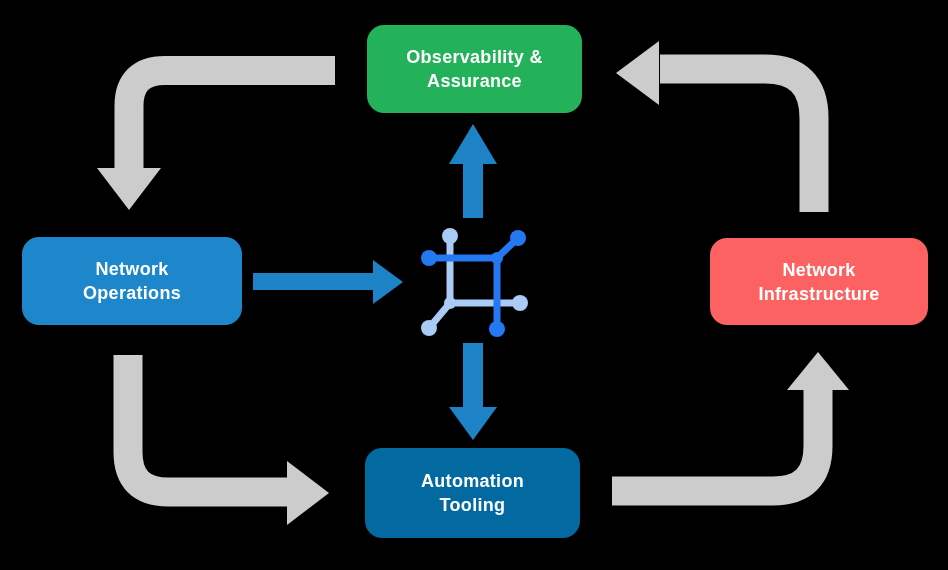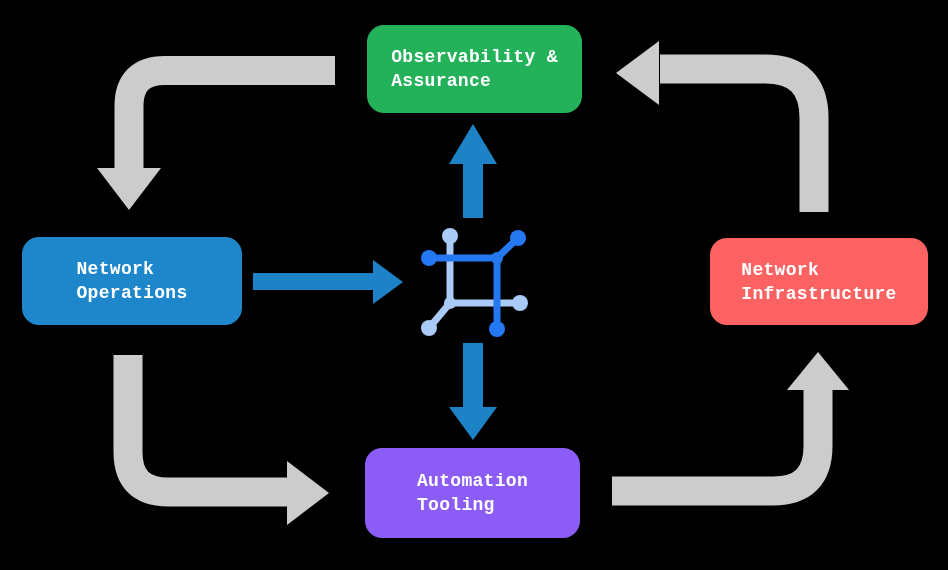--- a/index.html
+++ b/index.html
@@ -21,21 +21,21 @@
     top: 0;
     width: 948px;
     height: 570px;
   }
   .node-box {
     position: absolute;
     display: flex;
     align-items: center;
     justify-content: center;
     border-radius: 17px;
-    font-family: Liberation Mono, monospace;
+    text-align: center;
   }
   .node-label {
     color: #ffffff;
     font-size: 18px;
     line-height: 24px;
     font-weight: bold;
     letter-spacing: 0.3px;
     white-space: pre-line;
   }
   .box-observability   { left: 367px; top: 25px;  width: 215px; height: 88px; }
@@ -132,18 +132,18 @@
   <div class="node-box box-operations" style="background: rgb(30, 135, 203);">
     <span class="node-label">Network
 Operations</span>
   </div>
 
   <div class="node-box box-infrastructure" style="background: rgb(253, 98, 98);">
     <span class="node-label">Network
 Infrastructure</span>
   </div>
 
-  <div class="node-box box-automation" style="background: #8b5cf6;">
+  <div class="node-box box-automation" style="background: #0369a1;">
     <span class="node-label">Automation
 Tooling</span>
   </div>
 
 </div>
 
 </body></html>

